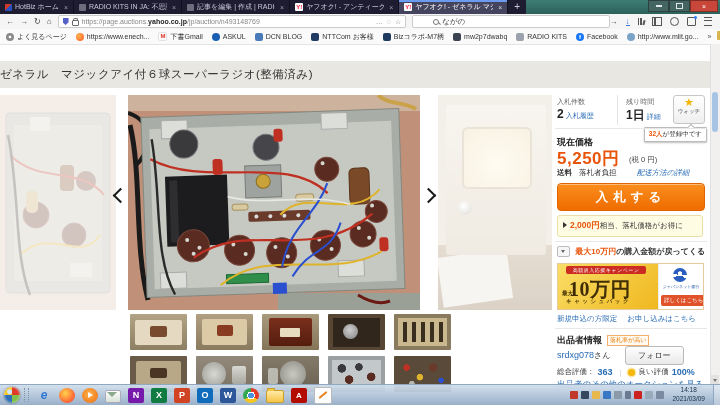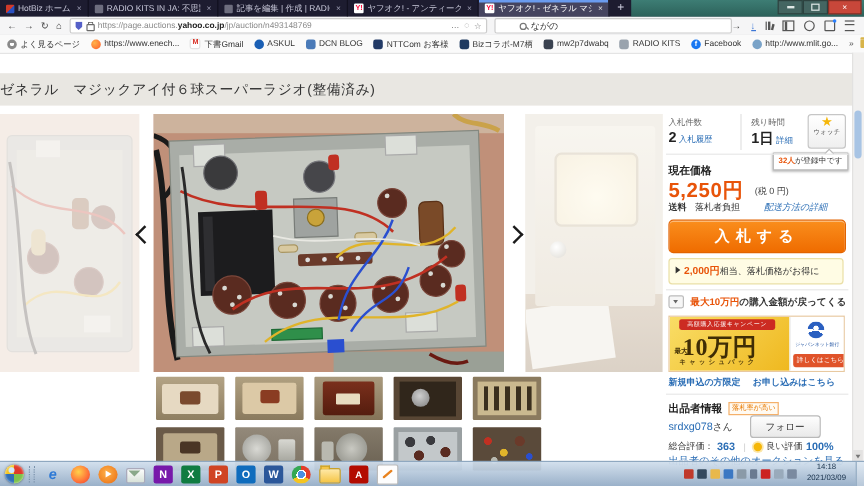--- a/index.html
+++ b/index.html
@@ -193,21 +193,21 @@
   .bigamt .mx{display:inline-block;width:7px;font-size:5.5px;line-height:1.05;vertical-align:middle;}
   .bigamt .yen{font-size:20px;letter-spacing:.5px;font-family:"Liberation Serif","DejaVu Serif",serif;}
   .cback{position:absolute;left:8px;top:34px;font-size:5.5px;letter-spacing:2.5px;color:#5a4410;font-weight:bold;}
   .bwhite{width:44px;background:#fff;position:relative;border-left:1px solid #eee;}
   .banklogo{position:absolute;left:14px;top:4px;width:14px;height:14px;border-radius:50%;
     background:radial-gradient(circle at 50% 40%,#fff 0 2px,transparent 2.5px),
       conic-gradient(#2a5fc0 0 90deg,#fff 90deg 120deg,#2a5fc0 120deg 250deg,#fff 250deg 280deg,#2a5fc0 280deg);}
   .bankname{position:absolute;left:1px;top:20px;width:42px;text-align:center;font-size:4px;color:#1c50a0;}
   .cta{position:absolute;left:2px;bottom:3px;background:#e0532a;color:#fff;font-size:5.5px;
     padding:2px 3px;border-radius:2px;white-space:nowrap;}
-  .signup{position:absolute;left:2px;top:219px;font-size:7.5px;color:#2a6db5;white-space:nowrap;font-weight:bold;}
+  .signup{position:absolute;left:2px;top:219px;font-size:7.5px;color:#2a6db5;white-space:nowrap;}
   .signup span{margin-right:8px;}
   .seller-title{position:absolute;left:2px;top:239px;font-size:9px;font-weight:bold;color:#222;}
   .badge{display:inline-block;margin-left:5px;border:1px solid #f4b06a;color:#e87a00;
     font-size:6px;font-weight:normal;padding:0 2px;vertical-align:1px;background:#fffaf2;}
   .sellerid{position:absolute;left:2px;top:255px;font-size:9px;}
   .sellerid .sid{color:#2a6db5;}
   .sellerid .ssfx{color:#333;font-size:8px;}
   .followbtn{position:absolute;left:70px;top:251px;padding:3px 12px;font-size:8px;color:#333;
     border:1px solid #b9b9b9;border-radius:3px;background:linear-gradient(#fefefe,#e9e9e9);}
   .ratings{position:absolute;left:2px;top:272px;font-size:7.5px;color:#333;white-space:nowrap;display:flex;align-items:center;gap:3px;}

